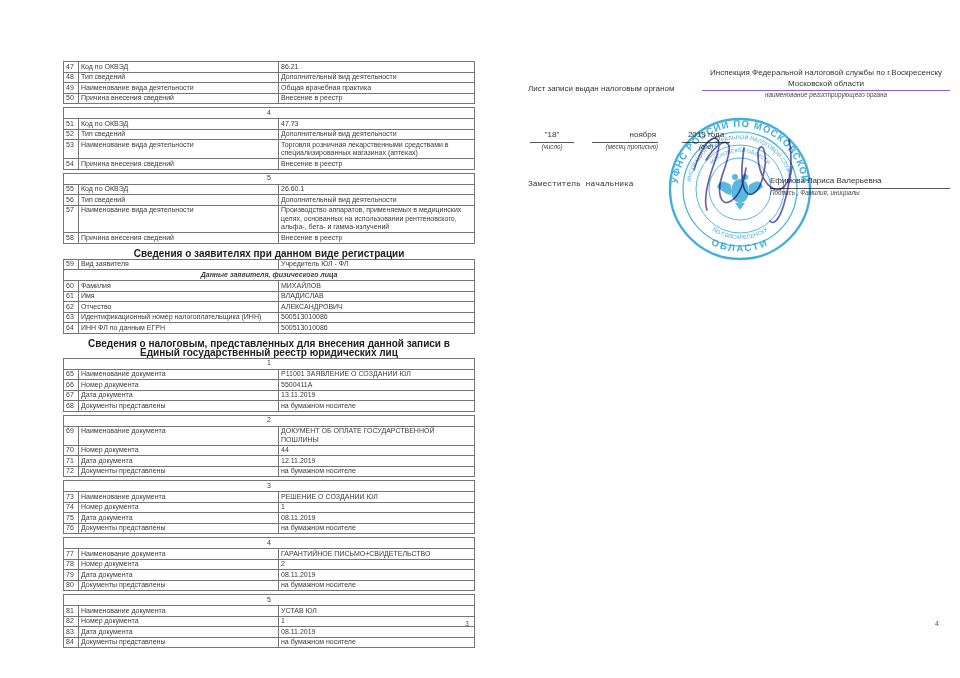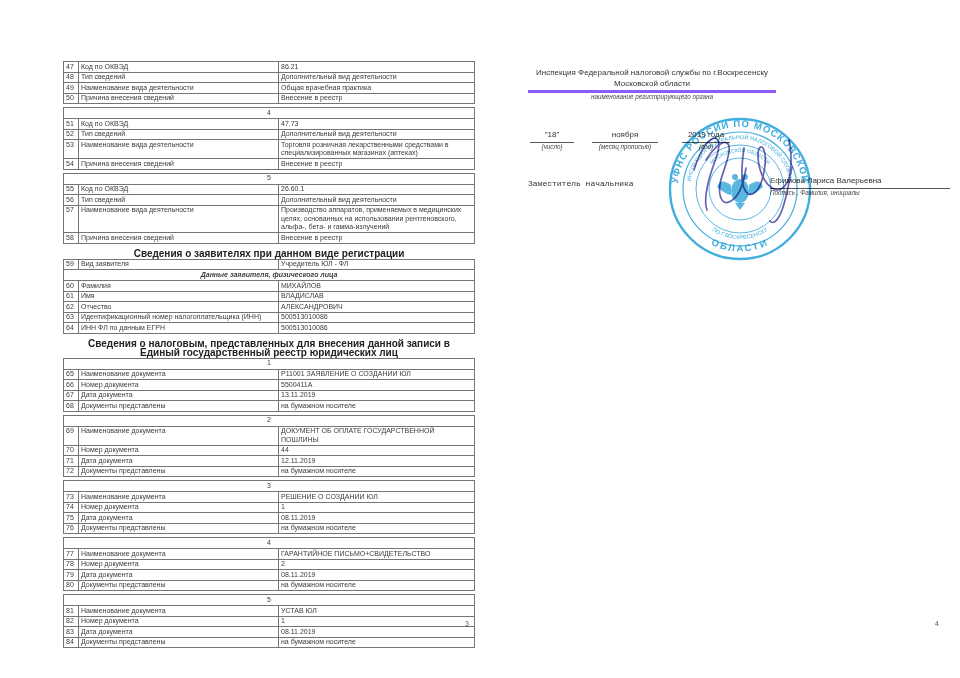--- a/index.html
+++ b/index.html
@@ -13,27 +13,27 @@
   .secnum{border:1px solid #757575;margin-top:-1px;text-align:center;min-height:9px;padding:0.5px 0;}
   .subhead{border:1px solid #757575;margin-top:-1px;text-align:center;font-style:italic;font-weight:bold;min-height:9px;padding:0.5px 0;}
   .blockhead{text-align:center;font-weight:bold;color:#222;margin:5px 22px 2px;font-size:10px;line-height:9px;}
   .gap{height:4px;}
   .pagenum{position:absolute;font-size:7px;color:#555;}
   
   .page4{position:absolute;left:528px;top:0;width:422px;font-size:8px;line-height:10.5px;color:#333;}
   .p4-head{position:absolute;top:68px;left:0;width:422px;display:flex;justify-content:space-between;}
   .issued{white-space:nowrap;padding-top:16px;}
   .orgblock{width:248px;text-align:center;}
-  .orgname{border-bottom:3px solid #8b5cf6;padding-bottom:1px;}
+  .orgname{border-bottom:1px solid #8b5cf6;padding-bottom:1px;}
   .smallcap{font-size:6.3px;font-style:italic;color:#444;line-height:8px;}
   .daterow{position:absolute;top:130px;left:0;display:flex;}
   .dseg{text-align:center;}
   .dval{border-bottom:1px solid #555;white-space:nowrap;padding:0 2px 1px;}
   .d1{width:44px;margin-left:2px;}
-  .d2{width:66px;margin-left:18px;}
+  .d2{width:66px;margin-left:18px;text-align:right;}
   .d3{width:48px;margin-left:24px;}
   .signrow{position:absolute;top:176px;left:0;width:422px;display:flex;justify-content:space-between;}
   .titleofficial{white-space:nowrap;padding-top:3px;font-family:Liberation Mono, monospace;}
   .nameblock{width:180px;text-align:left;}
   .namesign{border-bottom:1px solid #555;padding-bottom:1px;white-space:nowrap;}
   .stamp-svg{position:absolute;left:664px;top:113px;mix-blend-mode:multiply;}
   .sig-svg{position:absolute;left:686px;top:118px;mix-blend-mode:multiply;}
 </style>
 </head>
 <body>
@@ -301,20 +301,21 @@
         <div class="c l">Документы представлены</div>
         <div class="c v">на бумажном носителе</div>
       </div>
 
     </div>
   <div class="pagenum" style="left:465px;top:620px;">3</div>
 
   <div class="page4">
 
     <div class="p4-head">
+      <div class="issued">Лист записи выдан налоговым органом</div>
       <div class="orgblock">
         <div class="orgname">Инспекция Федеральной налоговой службы по г.Воскресенску Московской области</div>
         <div class="smallcap">наименование регистрирующего органа</div>
       </div>
     </div>
 
     <div class="daterow">
       <div class="dseg d1">
         <div class="dval">"18"</div>
         <div class="smallcap">(число)</div>

